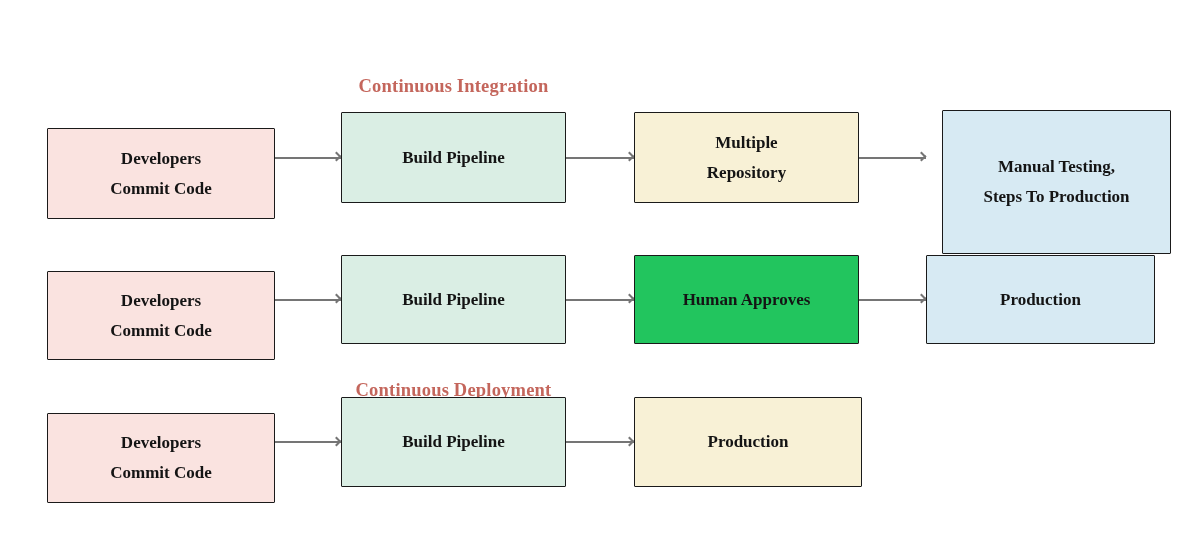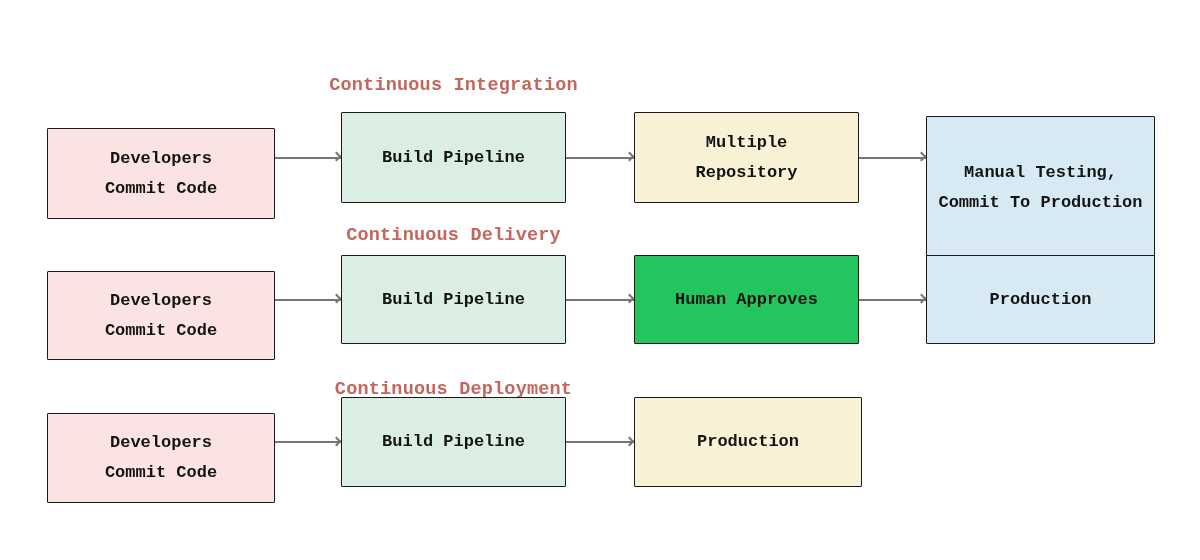--- a/index.html
+++ b/index.html
@@ -1,20 +1,20 @@
 <!DOCTYPE html>
 <html><head>
 <meta charset="utf-8">
 <style>
   html,body { margin:0; padding:0; background:#ffffff; }
   .canvas {
     position:relative;
     width:1200px; height:560px;
     background:#ffffff;
-    font-family:Liberation Mono, monospace;
+    font-family:Liberation Serif, serif;
     overflow:hidden;
   }
   .section-title {
     position:absolute;
     left:316px; width:275px;
     text-align:center;
     font-size:18.5px;
     font-weight:700;
     letter-spacing:0.2px;
     line-height:22px;
@@ -39,21 +39,21 @@
     border-radius:1px;
   }
   .node span { display:block; }
   
   .c1 { left:47px;  width:228px;margin-top:16px; }
   .c2 { left:341px; width:225px; }
   .c3 { left:634px; width:225px; }
   .c4 { left:926px; width:229px; }
   
   .r1 { top:112px; height:91px; }
-  .r1.tall { top:116px; height:144px; }
+  .r1.tall { top:110px; height:144px;margin-left:16px; }
   .r2 { top:255px; height:89px; }
   .r3 { top:397px; height:90px; }
   .r3.c3 { width:228px; }
   
   .arrow {
     position:absolute;
     height:2px;
     background:#757575;
   }
   .arrow::after {
@@ -72,40 +72,39 @@
   .ax1 { left:275px; width:66px; }
   .ax2 { left:566px; width:68px; }
   .ax3 { left:859px; width:67px; }
 </style>
 </head>
 <body>
 
 <div class="canvas">
 
   <div class="section-title t1">Continuous Integration</div>
-  <div class="section-title t2">Continuous Delivery</div>
   <div class="section-title t3">Continuous Deployment</div>
 
   <div class="node r1 c1" style="background: rgb(250, 227, 224);">
     <span>Developers</span>
     <span>Commit Code</span>
   </div>
   <div class="arrow ar1 ax1"></div>
   <div class="node r1 c2" style="background: rgb(218, 238, 228);">
     <span>Build Pipeline</span>
   </div>
   <div class="arrow ar1 ax2"></div>
   <div class="node r1 c3" style="background: rgb(248, 241, 214);">
     <span>Multiple</span>
     <span>Repository</span>
   </div>
   <div class="arrow ar1 ax3"></div>
   <div class="node r1 c4 tall" style="background: rgb(215, 234, 243);">
     <span>Manual Testing,</span>
-    <span>Commit To Production</span>
+    <span>Steps To Production</span>
   </div>
 
   <div class="node r2 c1" style="background: rgb(250, 227, 224);">
     <span>Developers</span>
     <span>Commit Code</span>
   </div>
   <div class="arrow ar2 ax1"></div>
   <div class="node r2 c2" style="background: rgb(218, 238, 228);">
     <span>Build Pipeline</span>
   </div>

